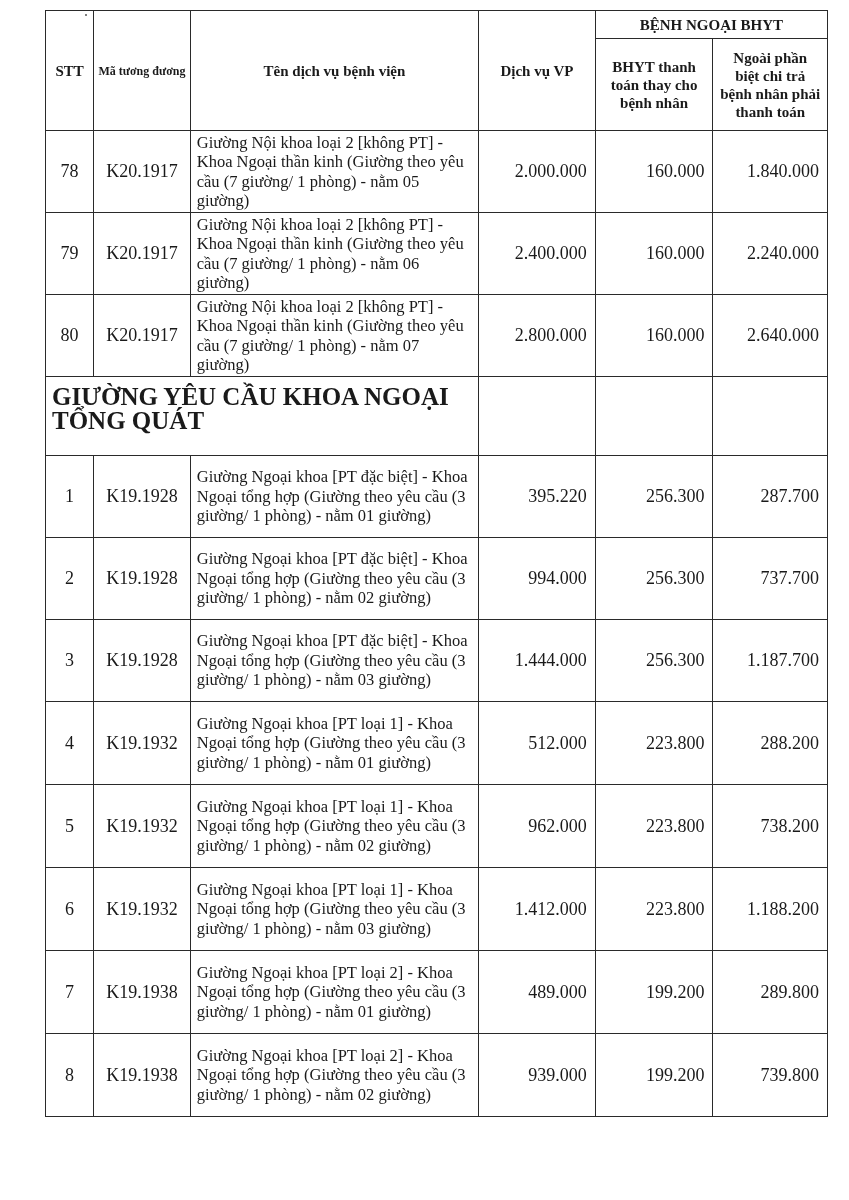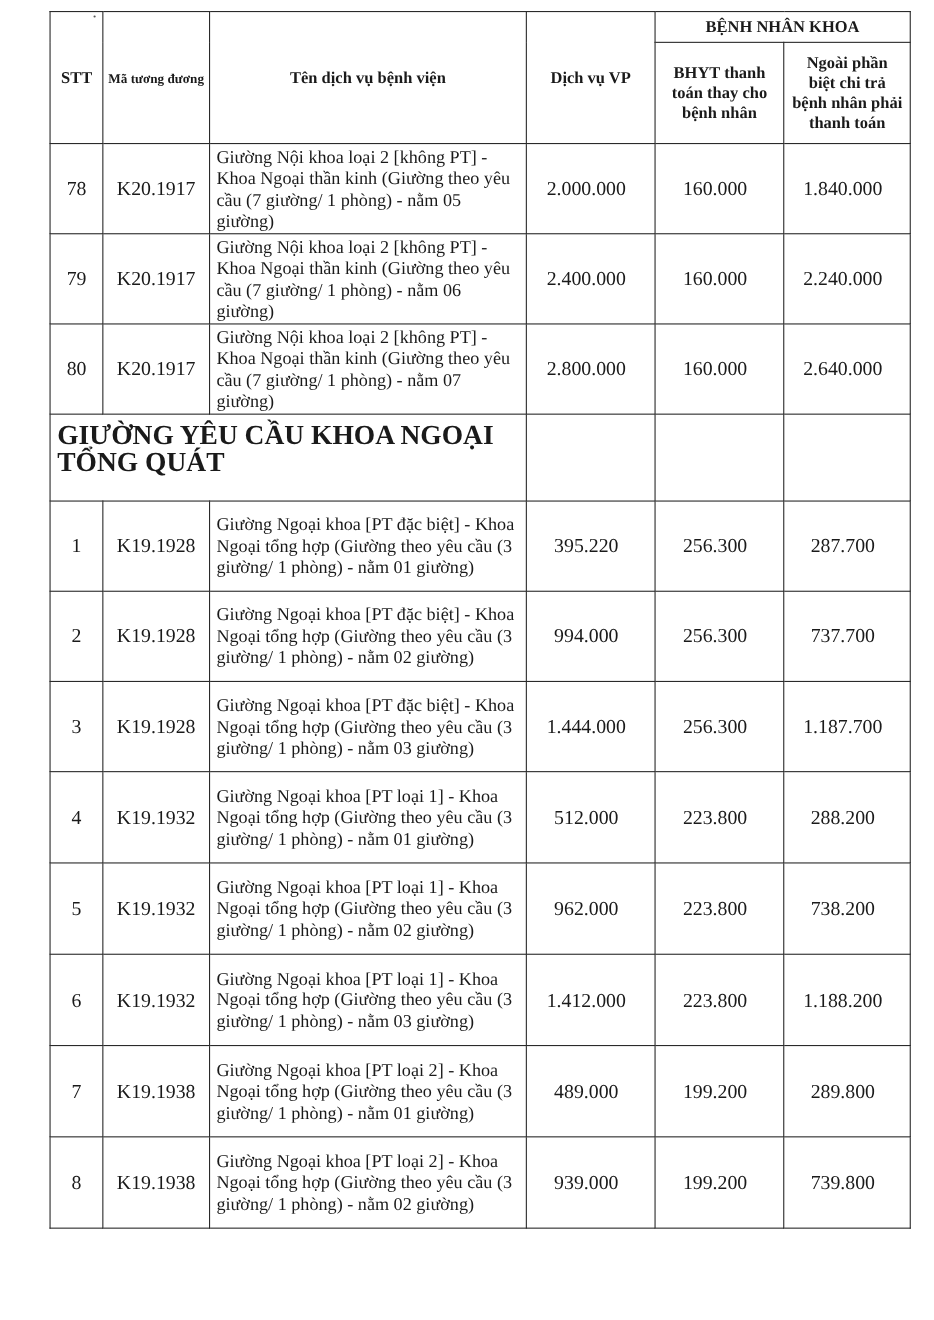--- a/index.html
+++ b/index.html
@@ -14,21 +14,21 @@
   .c-name { width: 287px; }
   .c-vp { width: 116px; }
   .c-bhyt { width: 117px; }
   .c-pay { width: 114px; }
   .hdr-group { height: 28px; }
   .hdr-sub { height: 92px; }
   td { font-size: 17px; line-height: 19px; vertical-align: middle; }
   td.stt { text-align: center; font-size: 18px; }
   td.code { text-align: center; font-size: 18px; }
   td.name { text-align: left; padding: 1px 3px 1px 6px; font-size: 16.5px; line-height: 19.5px; }
-  td.num { text-align: center; padding-right: 8px; font-size: 18px; }
+  td.num { text-align: right; padding-right: 8px; font-size: 18px; }
   tr.r4 td { height: 79px; }
   tr.r3 td { height: 80px; }
   tr.section td.section-title { font-weight: bold; font-size: 25px; line-height: 24px;
      padding: 8px 6px 10px 6px; text-align: left; vertical-align: top; height: 60px; }
   .mark { position: absolute; left: 85px; top: 14px; width: 2px; height: 2px; background: #555; border-radius: 1px; }
 </style>
 </head>
 <body>
 
 <div class="mark"></div>
@@ -42,21 +42,21 @@
         <col class="c-vp">
         <col class="c-bhyt">
         <col class="c-pay">
     </colgroup>
     <thead>
       <tr class="hdr-group">
         <th rowspan="2">STT</th>
         <th rowspan="2" style="font-size:12px;">Mã tương đương</th>
         <th rowspan="2">Tên dịch vụ bệnh viện</th>
         <th rowspan="2">Dịch vụ VP</th>
-        <th colspan="2">BỆNH NHÂN KHOA</th>
+        <th colspan="2">BỆNH NGOẠI BHYT</th>
       </tr>
       <tr class="hdr-sub">
         <th style="padding:0 6px;">BHYT thanh toán thay cho bệnh nhân</th>
         <th style="padding:0 6px;">Ngoài phần biệt chi trả bệnh nhân phải thanh toán</th>
       </tr>
     </thead>
     <tbody>
       <tr class="r4">
         <td class="stt">78</td>
         <td class="code">K20.1917</td>

